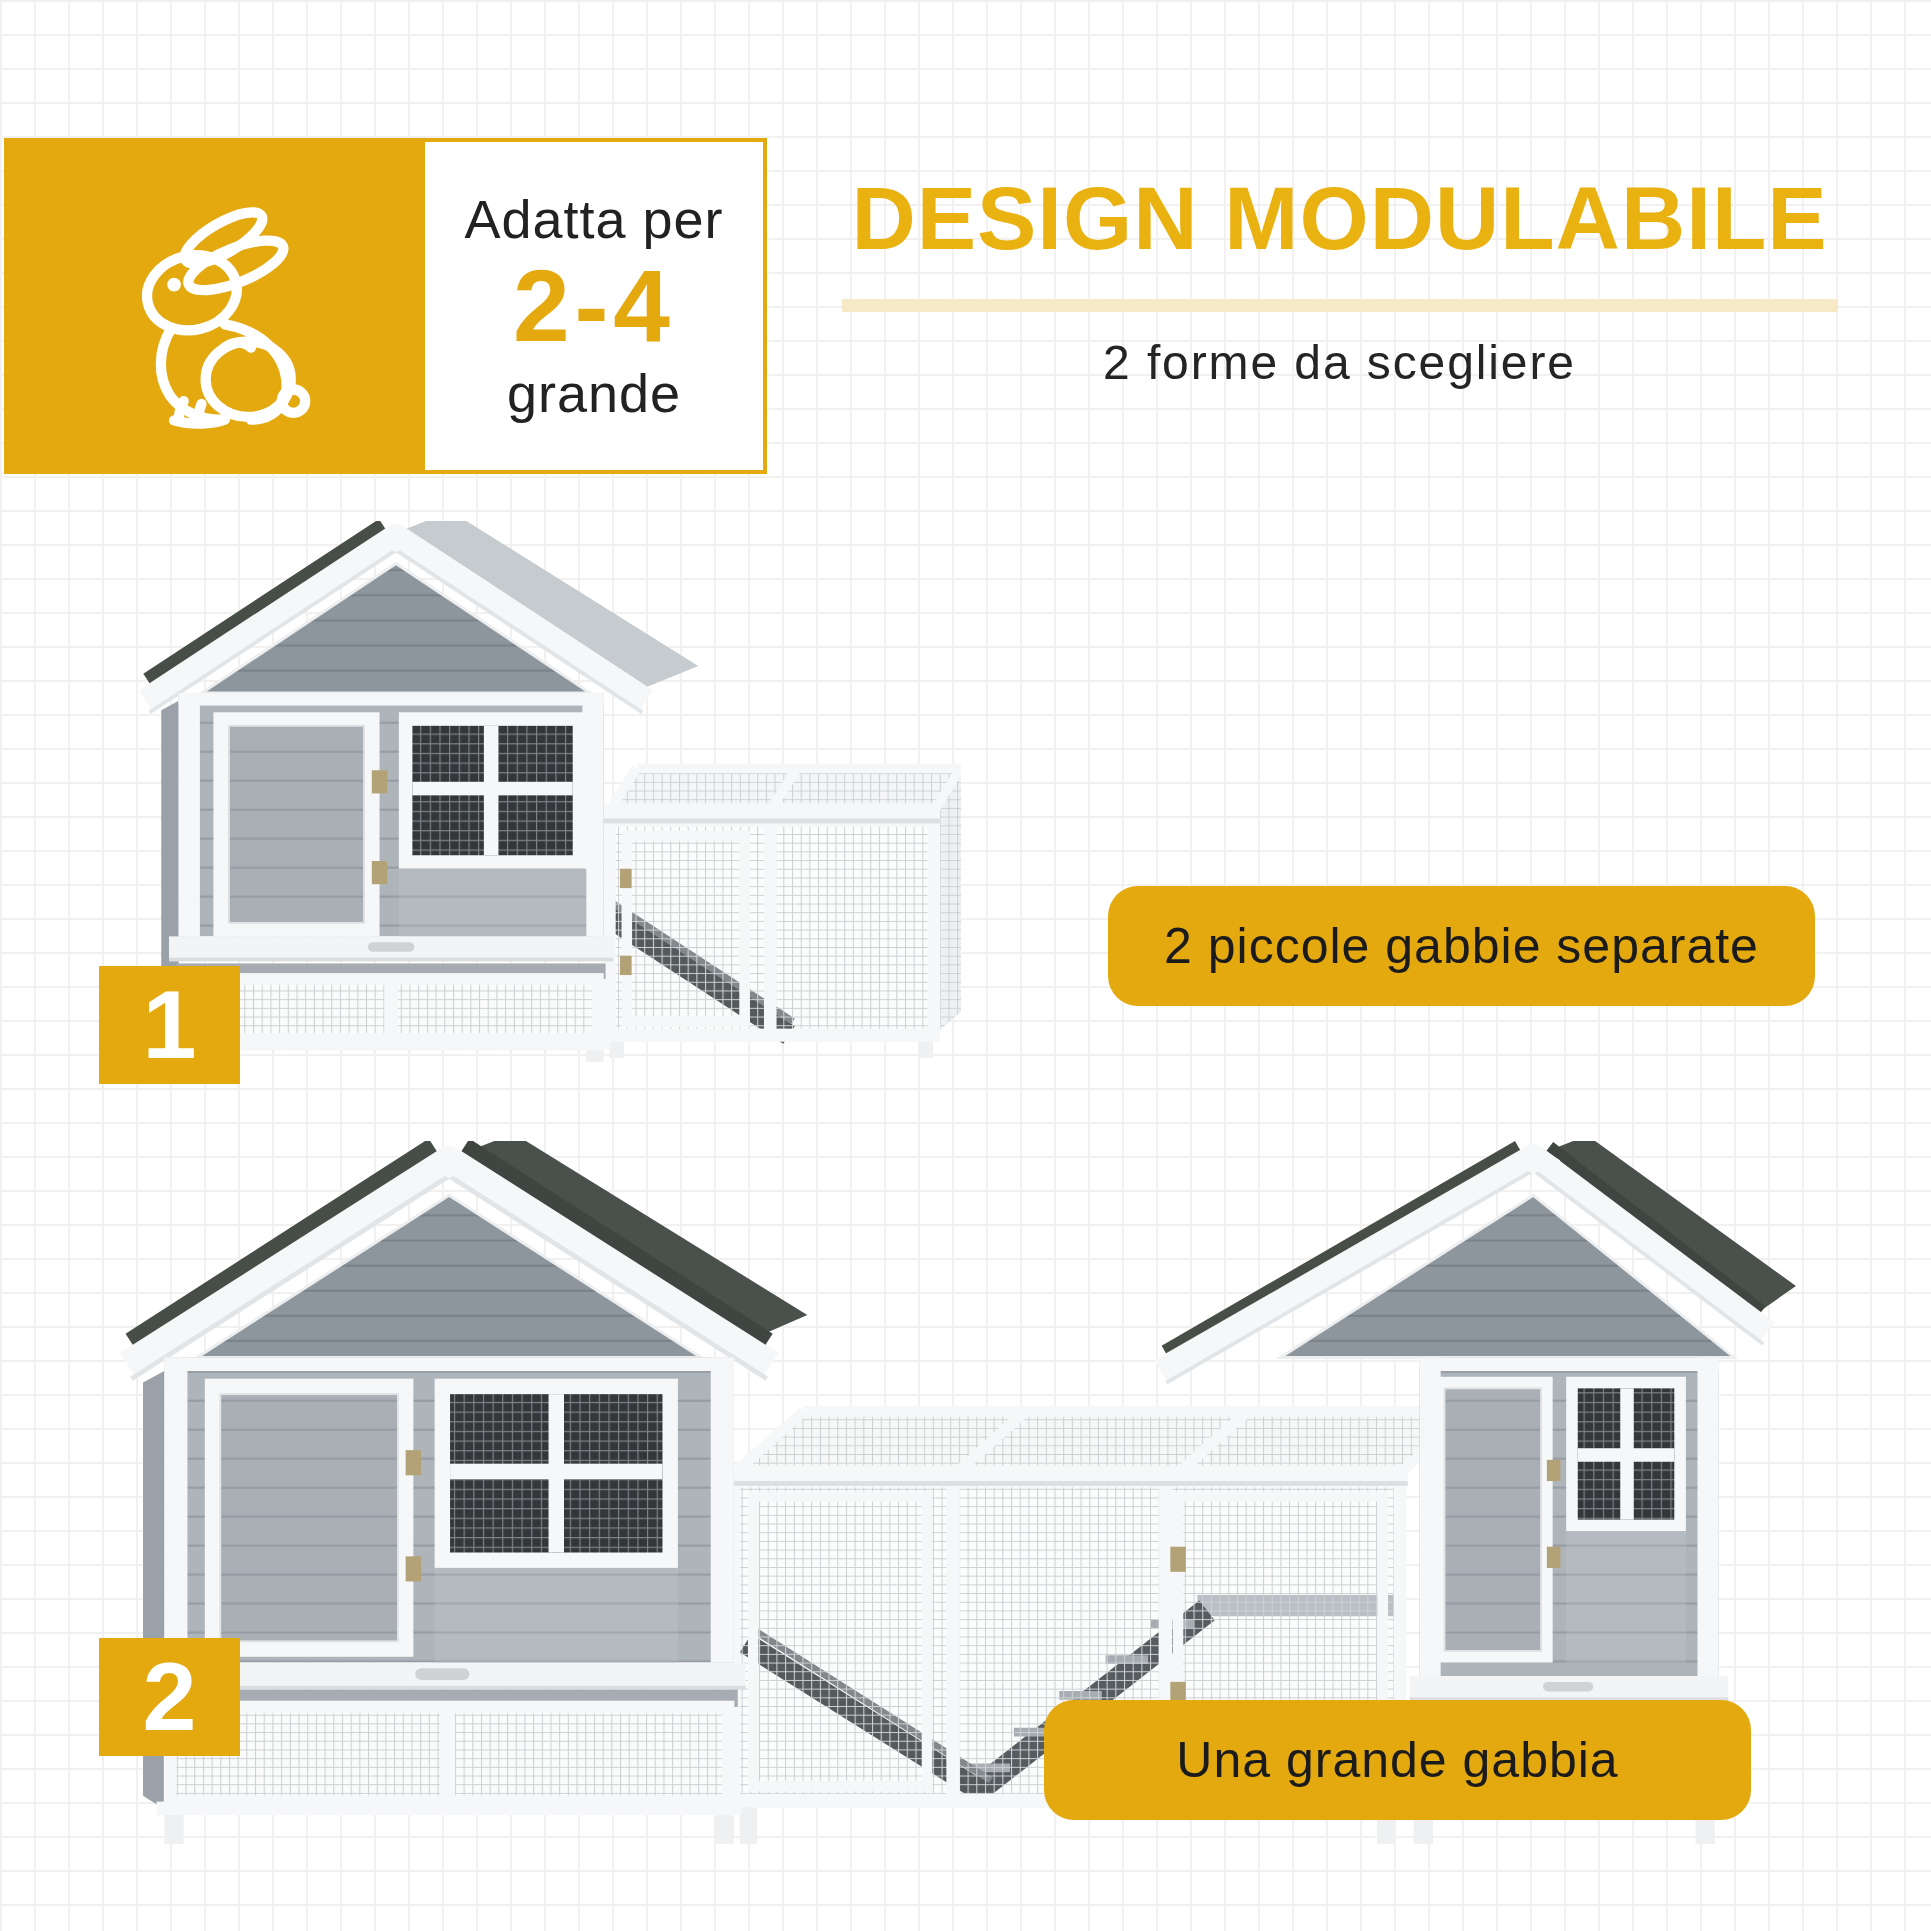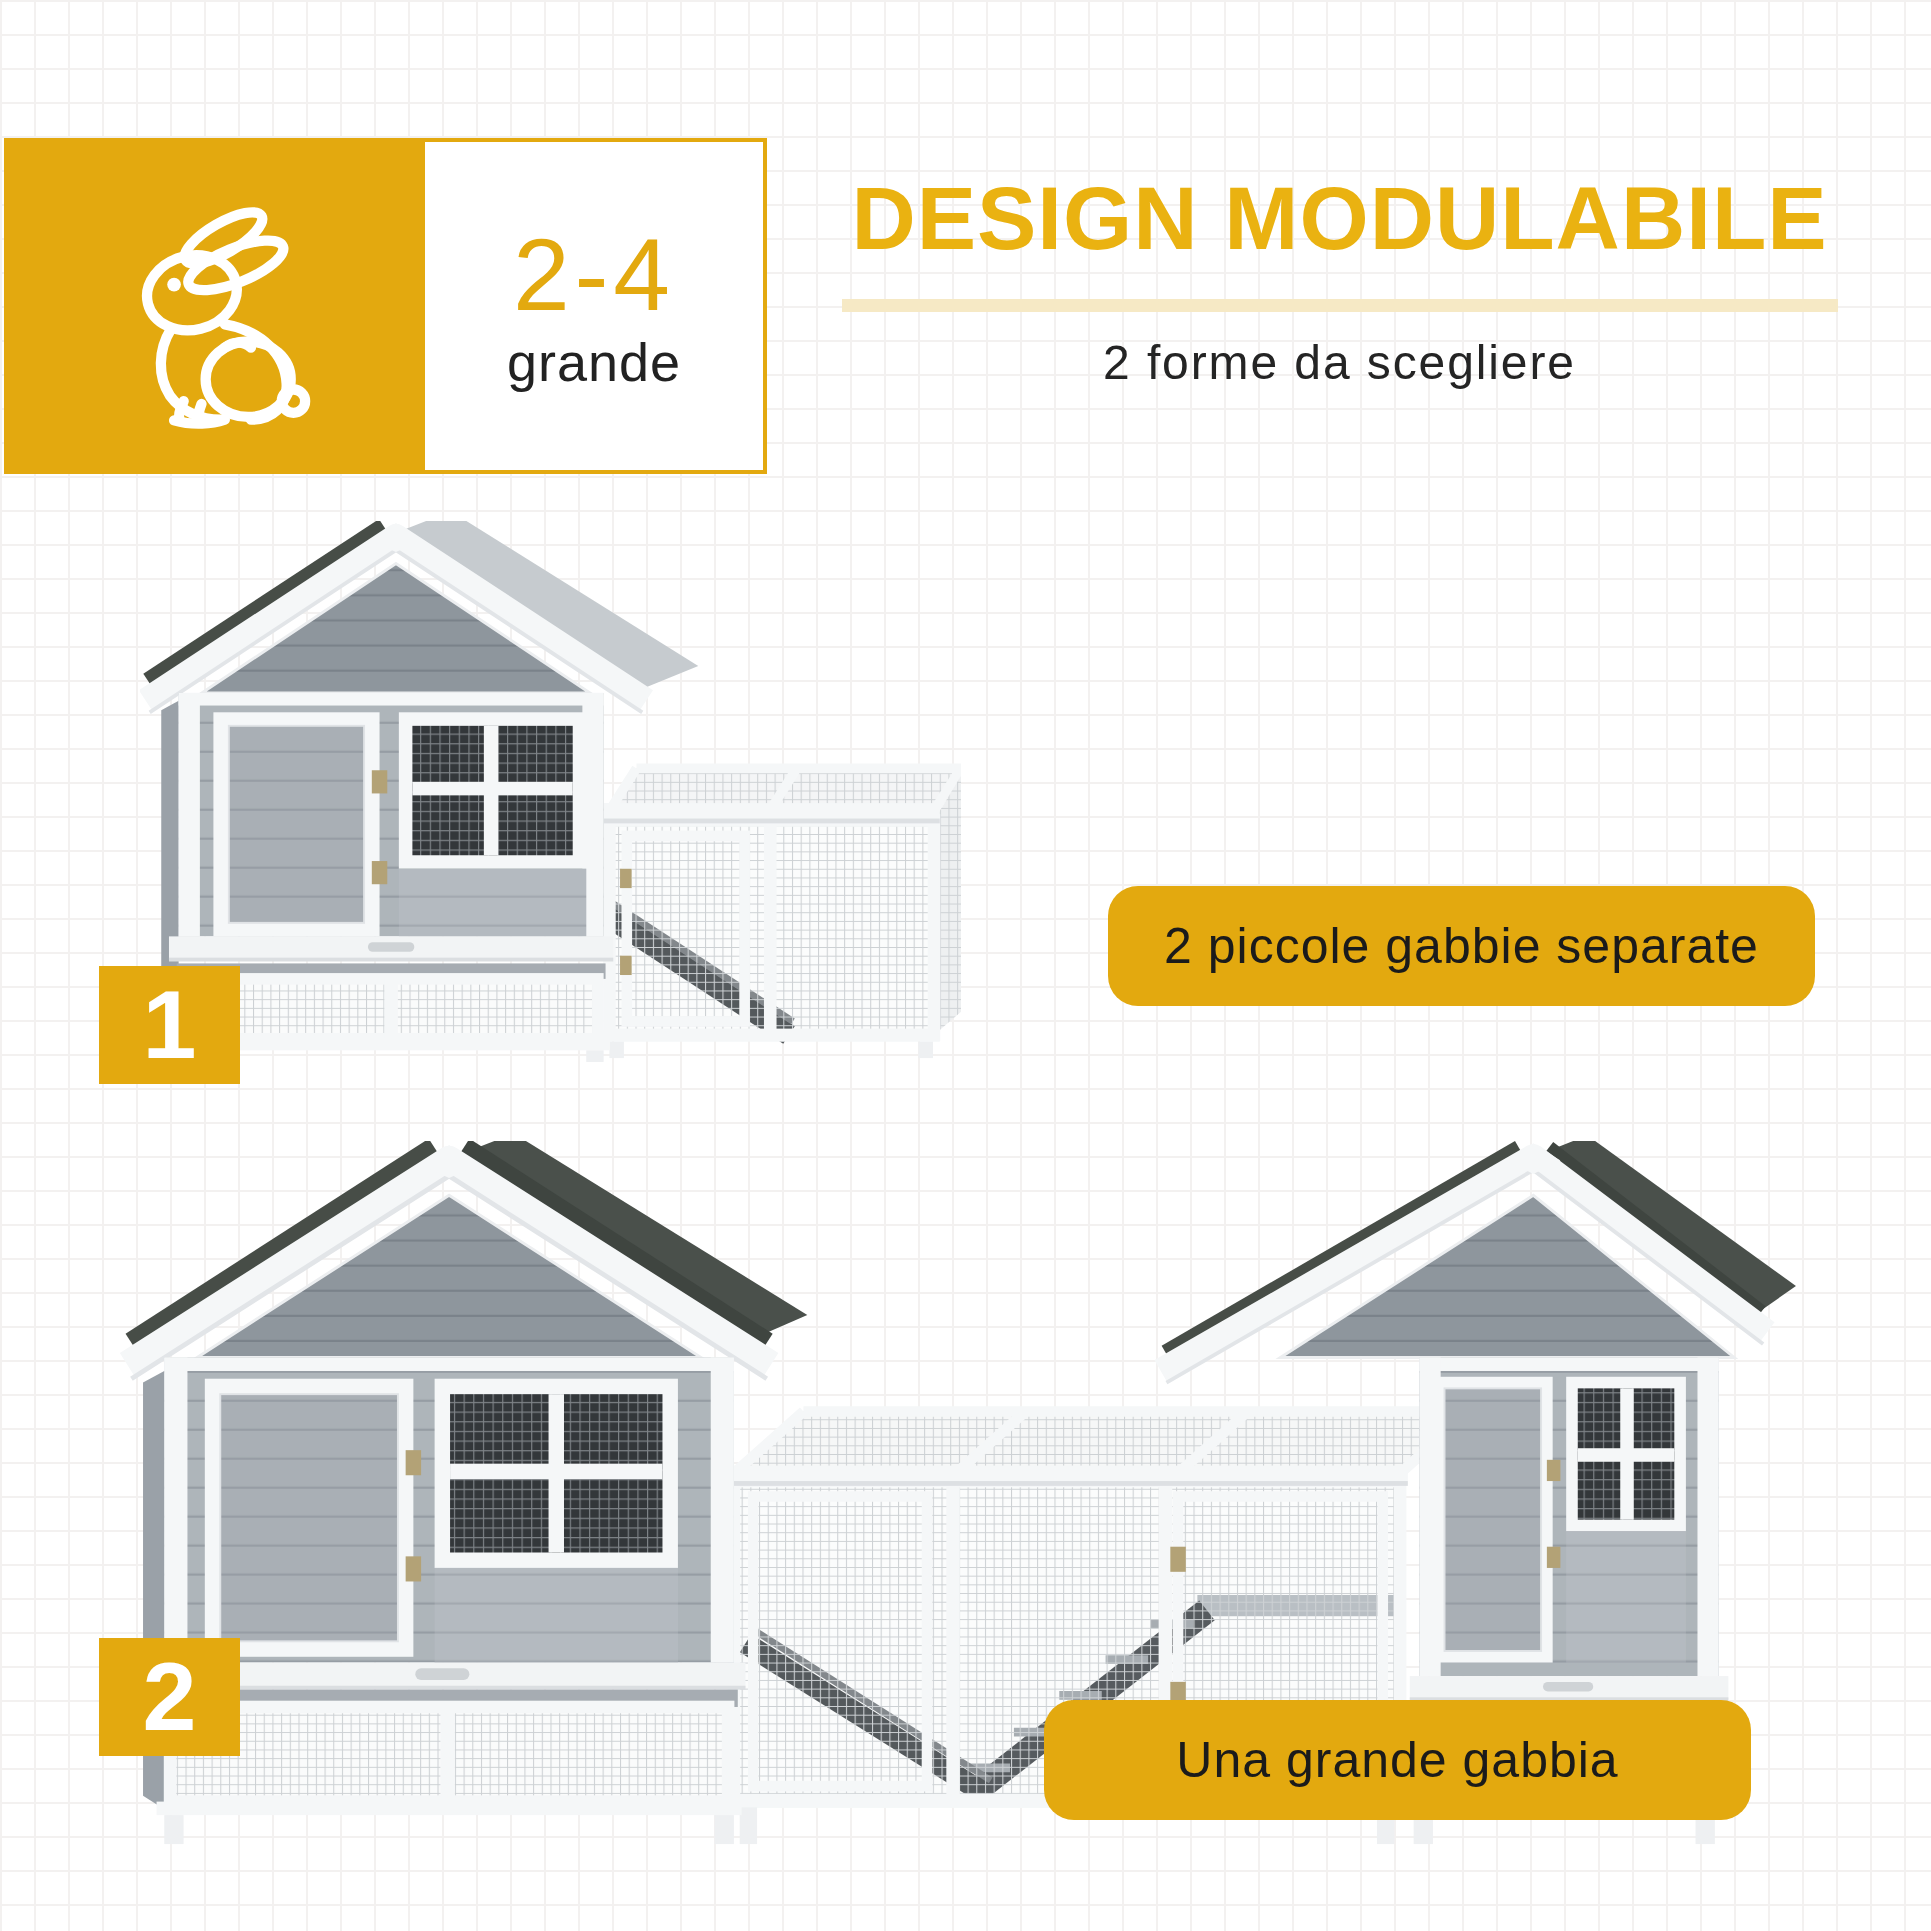--- a/index.html
+++ b/index.html
@@ -21,21 +21,21 @@
     background:#e3a90f;display:flex;align-items:center;justify-content:center;
   }
   .cap-icon-box svg{width:247px;height:259px;}
   .cap-text-box{
     position:absolute;left:421px;top:138px;width:346px;height:336px;
     background:#ffffff;border:4.8px solid #e3a90f;box-sizing:border-box;
     display:flex;flex-direction:column;align-items:center;justify-content:center;
     text-align:center;
   }
   .cap-line1,.cap-line3{font-size:54px;font-weight:400;color:#222;letter-spacing:1px;line-height:1.15;}
-  .cap-line2{font-size:102px;font-weight:400;color:#e3a90f;letter-spacing:4.8px;line-height:1.1;}
+  .cap-line2{font-size:102px;font-weight:700;color:#e3a90f;letter-spacing:4.8px;line-height:1.1;}
   
   .header{position:absolute;left:828px;top:162px;width:1023px;text-align:center;}
   .header h1{margin:5px;font-size:89px;font-weight:700;color:#eab211;letter-spacing:1px;white-space:nowrap;}
   .header .rule{width:996px;height:12.6px;background:#f6e9c5;margin:29px auto 0;}
   .header .subtitle{margin-top:23px;font-size:48px;font-weight:400;color:#242424;letter-spacing:1.9px;}
   
   .hutch1{position:absolute;left:140px;top:521px;width:821px;height:541px;}
   .hutch2{position:absolute;left:116px;top:1141px;width:1707px;height:711px;}
   
   .badge{
@@ -72,20 +72,21 @@
         <path d="M 120 212 C 100 244 100 282 118 310 C 134 332 162 345 192 345"></path>
         <circle cx="298" cy="318" r="17"></circle>
         <path d="M 138 318 C 132 330 130 340 132 346"></path>
         <path d="M 164 322 C 160 332 158 342 160 346"></path>
         <path d="M 124 346 C 152 354 180 351 198 345"></path>
       </g>
       <circle cx="124" cy="148" r="10" fill="#ffffff"></circle>
     </svg>
   </div>
   <div class="cap-text-box">
+    <div class="cap-line1">Adatta per</div>
     <div class="cap-line2">2-4</div>
     <div class="cap-line3">grande</div>
   </div>
 
   <div class="header">
     <h1>DESIGN MODULABILE</h1>
     <div class="rule"></div>
     <div class="subtitle">2 forme da scegliere</div>
   </div>
 

